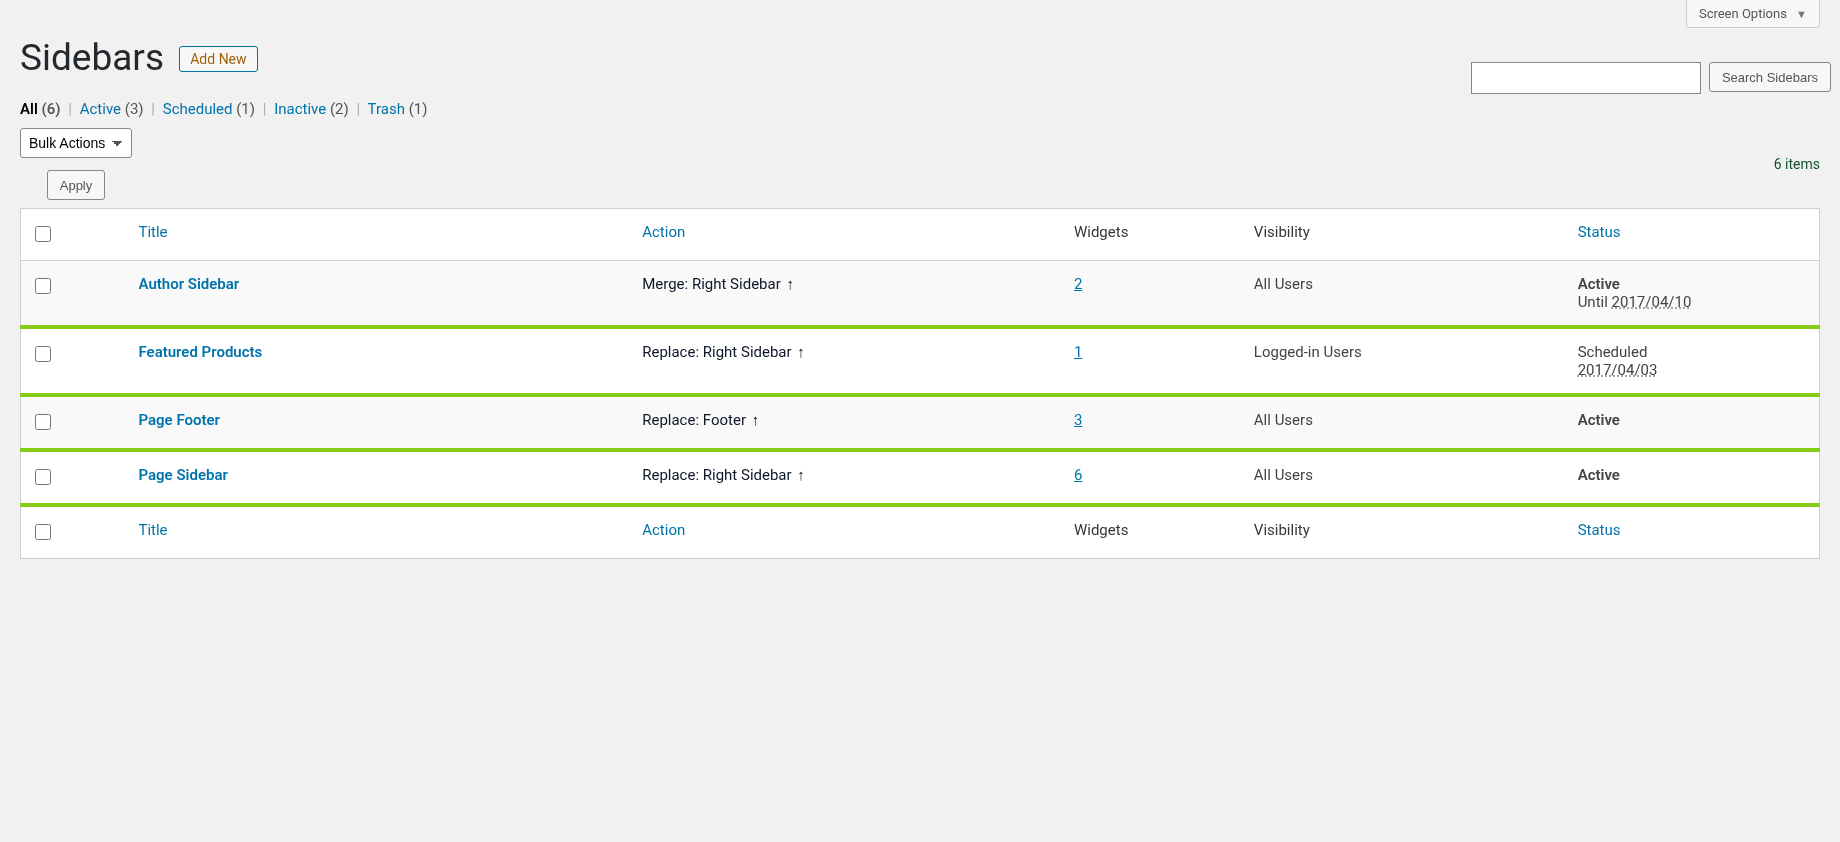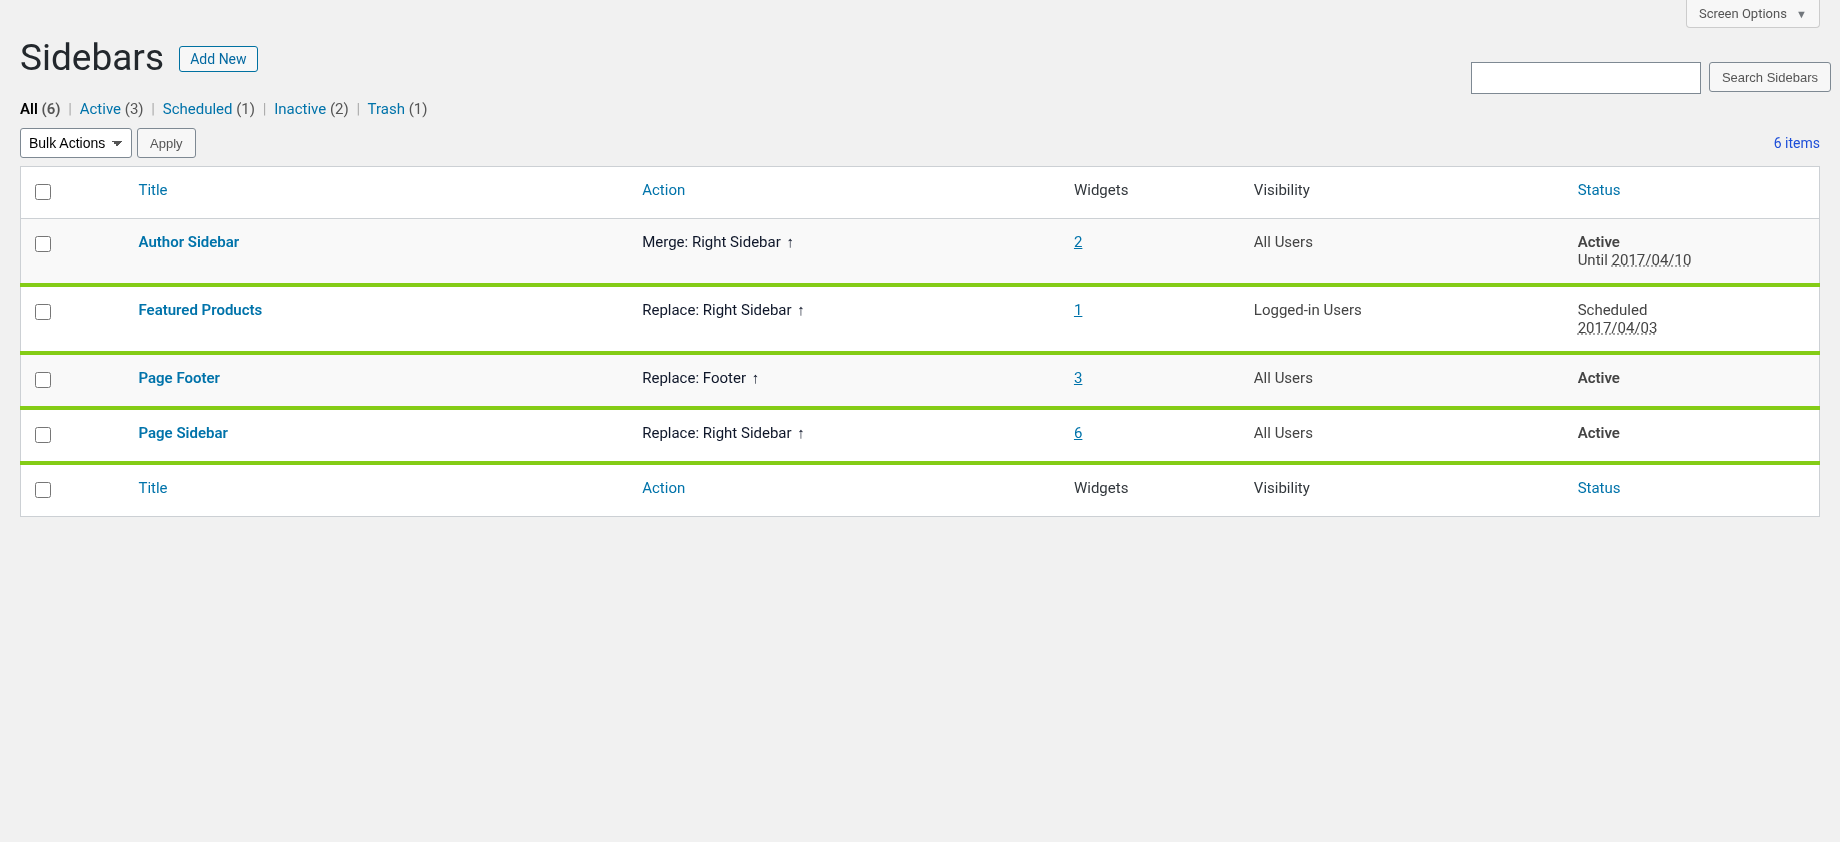--- a/index.html
+++ b/index.html
@@ -37,21 +37,21 @@
     display: inline-block;
     font-size: 37px;
     font-weight: 400;
     margin: 0 6px 0 0;
     color: #23282d;
     line-height: 1.3;
   }
   .page-title-action {
     display: inline-block;
     border: 1px solid #0071a1;
-    color: #0369a1;
+    color: #a16207;
     background: #f7f7f7;
     padding: 4px 10px;
     font-size: 14px;
     border-radius: 3px;
     cursor: pointer;
     margin-left: 6px;
     vertical-align: 6px;
   }
   .header-row { margin-top: 24px; }
   .subsubsub {
@@ -62,21 +62,21 @@
   .subsubsub a { color: #0073aa; text-decoration: none; }
   .subsubsub .current { font-weight: 600; color: #000; }
   .subsubsub .count { color: #555; }
   .subsubsub .sep { color: #aaa; margin: 0 4px; }
   .tablenav {
     display: flex;
     justify-content: space-between;
     align-items: center;
     margin-bottom: 8px;
   }
-  .tablenav-left { display: flex; gap: 5px; align-items: center; }
+  .tablenav-left { display: flex; gap: 12px; align-items: center; flex-direction: column; }
   select.bulk {
     font-size: 14px;
     padding: 3px 24px 3px 8px;
     border: 1px solid #7e8993;
     background: #fff;
     border-radius: 3px;
     height: 30px;
     appearance: none;
     background-image: linear-gradient(45deg, transparent 50%, #555 50%), linear-gradient(135deg, #555 50%, transparent 50%);
     background-position: calc(100% - 14px) 12px, calc(100% - 9px) 12px;
@@ -86,21 +86,21 @@
   .button {
     font-size: 13px;
     padding: 4px 12px;
     border: 1px solid #7e8993;
     background: #f7f7f7;
     border-radius: 3px;
     cursor: pointer;
     height: 30px;
     color: #555;
   }
-  .displaying-num { color: #1d4ed8; font-size: 14px; }
+  .displaying-num { color: #14532d; font-size: 14px; }
   .search-area {
     position: absolute;
     right: 9px;
     top: 62px;
     display: flex;
     gap: 8px;
   }
   .search-area input[type="search"] {
     width: 230px;
     height: 32px;

